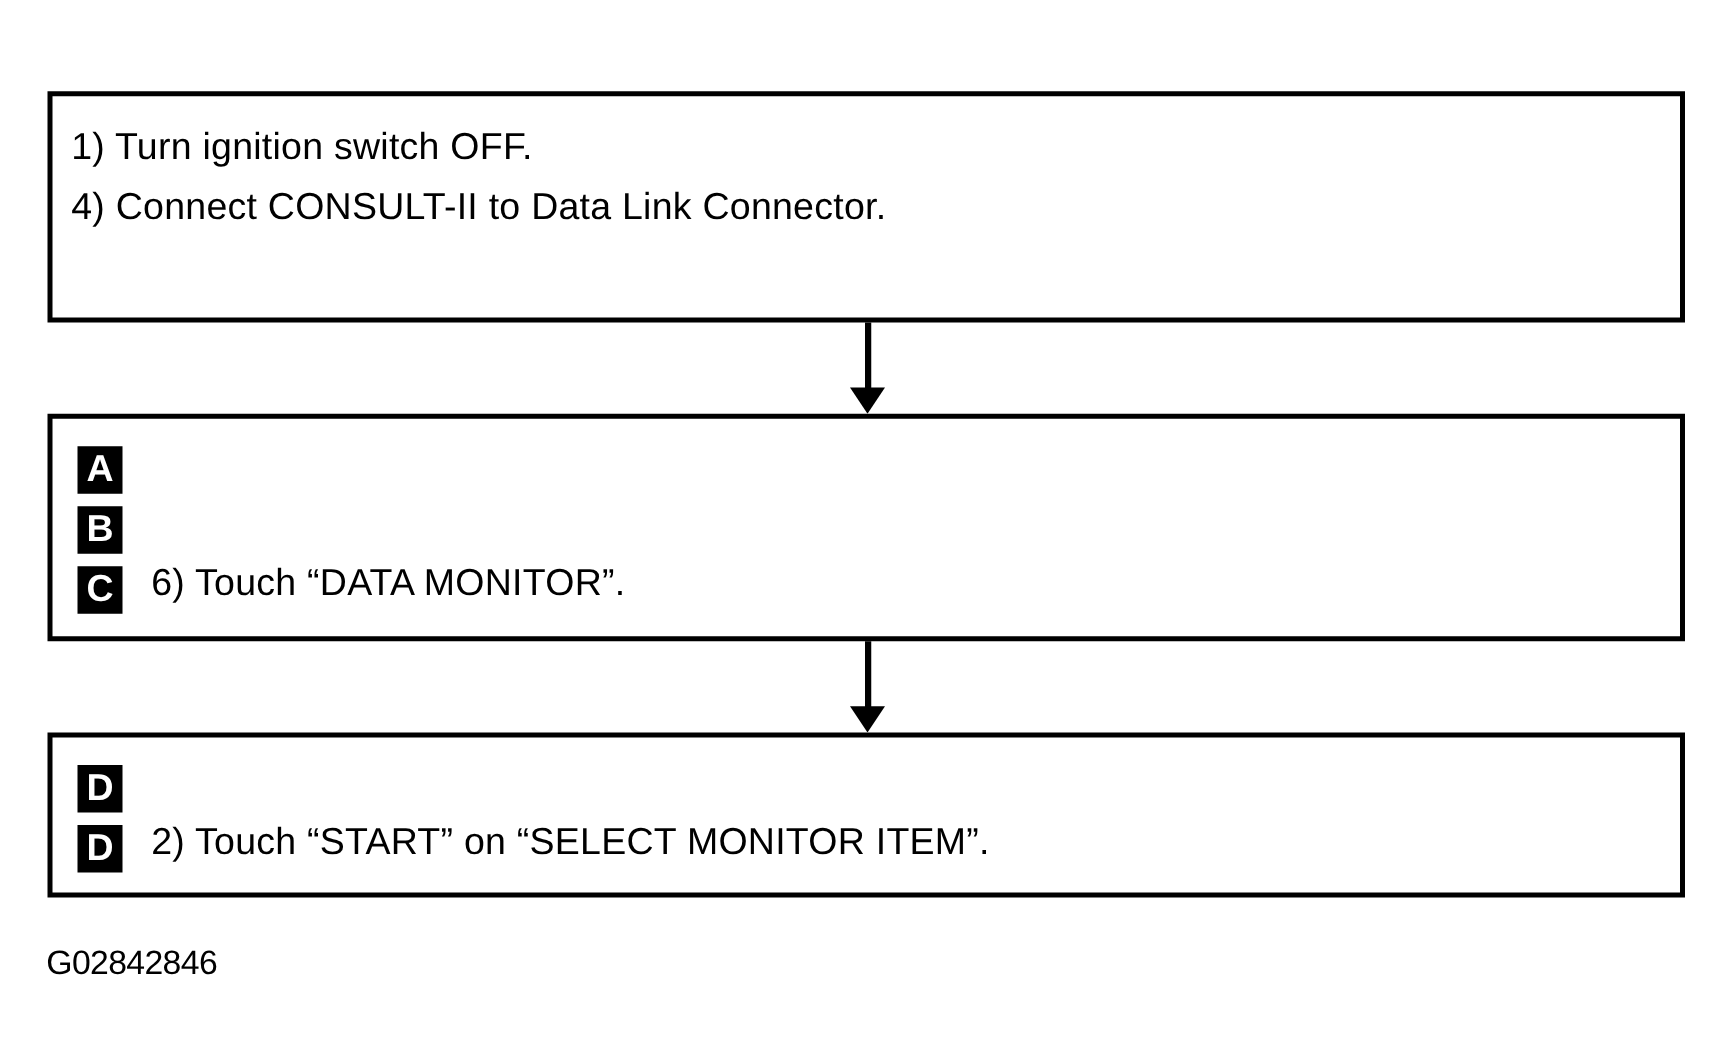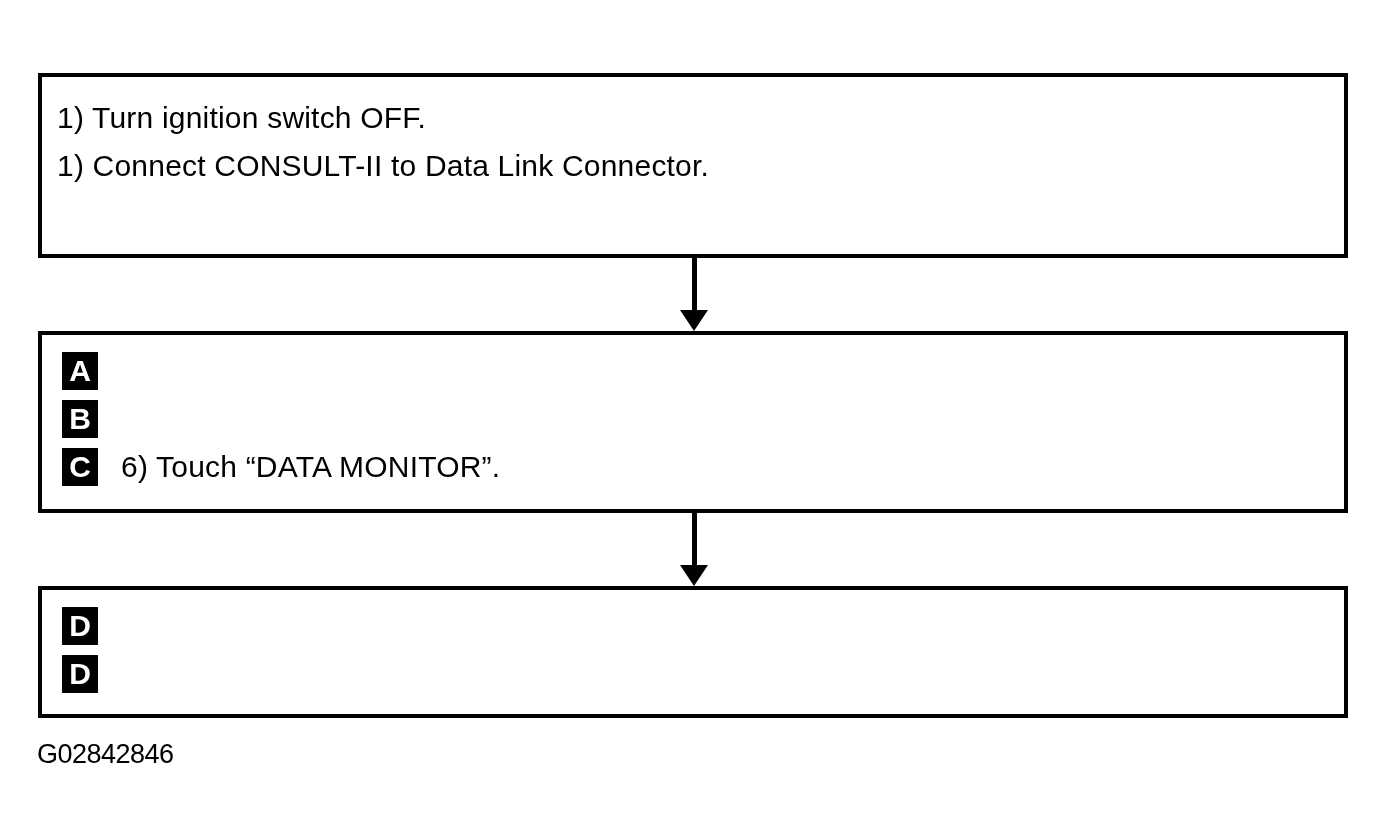--- a/index.html
+++ b/index.html
@@ -18,21 +18,21 @@
     width: 1310px;
     border: 4px solid #000000;
     background: #ffffff;
   }
   #box-preparation { top: 73px;  height: 185px; padding: 17px 10px 0 15px; }
   #box-consult     { top: 331px; height: 182px; padding: 12px 10px 0 20px; }
   #box-monitor     { top: 586px; height: 132px; padding: 12px 10px 0 20px; }
 
   .step-row {
     display: flex;
-    align-items: center;
+    align-items: flex-end;
     height: 48px;
     white-space: nowrap;
   }
   .step-text {
     font-size: 30px;
     line-height: 48px;
     letter-spacing: 0.2px;
   }
   .step-badge {
     flex: 0 0 auto;
@@ -64,36 +64,36 @@
     border-top: 21px solid #000000;
   }
   #arrow1-line { top: 258px; height: 56px; }
   #arrow1-head { top: 310px; }
   #arrow2-line { top: 513px; height: 56px; }
   #arrow2-head { top: 565px; }
 
   .figure-code {
     position: absolute;
     left: 37px;
-    top: 739px;
+    top: 755px;
     font-size: 27px;
     letter-spacing: -0.5px;
   }
 </style>
 </head>
 <body>
 
 <div class="stage">
 
   <div class="proc-box" id="box-preparation">
     <div class="step-row">
       <span class="step-text">1) Turn ignition switch OFF.</span>
     </div>
     <div class="step-row">
-      <span class="step-text">1) Connect CONSULT-II to Data Link Connector.</span>
+      <span class="step-text">4) Connect CONSULT-II to Data Link Connector.</span>
     </div>
   </div>
 
   <div class="arrow-line" id="arrow1-line"></div>
   <div class="arrow-head" id="arrow1-head"></div>
 
   <div class="proc-box" id="box-consult">
     <div class="step-row">
       <span class="step-badge">A</span>
     </div>
@@ -108,18 +108,19 @@
 
   <div class="arrow-line" id="arrow2-line"></div>
   <div class="arrow-head" id="arrow2-head"></div>
 
   <div class="proc-box" id="box-monitor">
     <div class="step-row">
       <span class="step-badge">D</span>
     </div>
     <div class="step-row">
       <span class="step-badge">D</span>
+      <span class="step-text">2) Touch “START” on “SELECT MONITOR ITEM”.</span>
     </div>
   </div>
 
   <div class="figure-code">G02842846</div>
 
 </div>
 
 </body></html>

